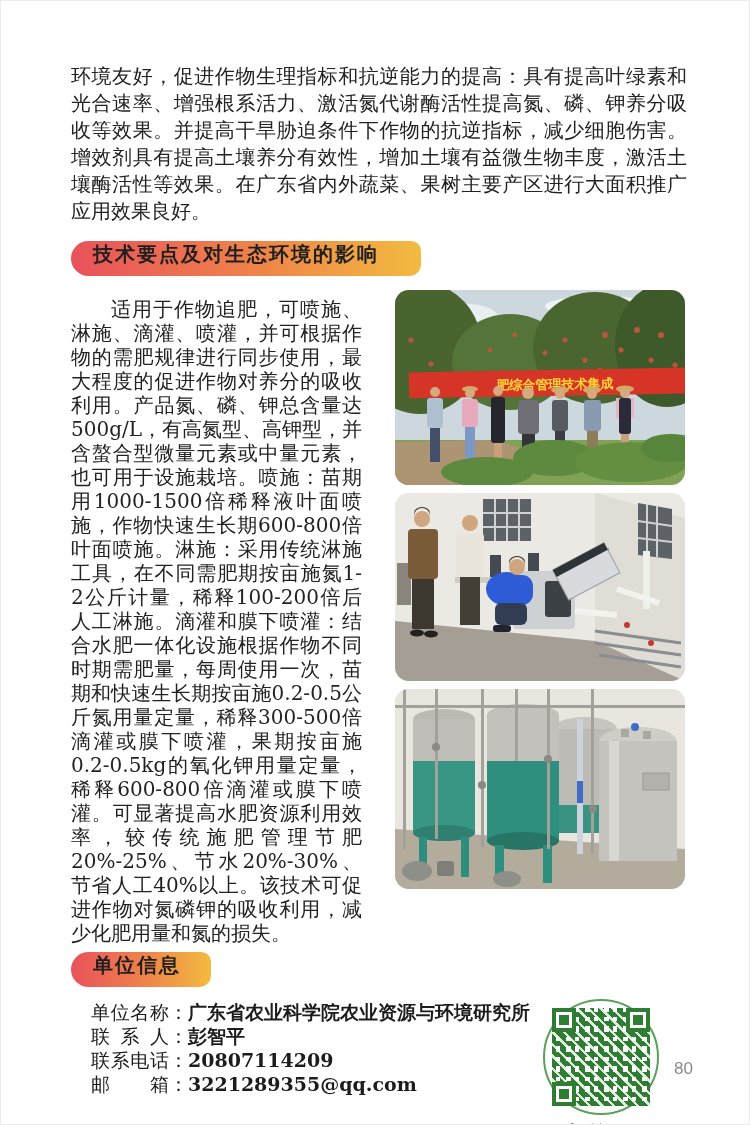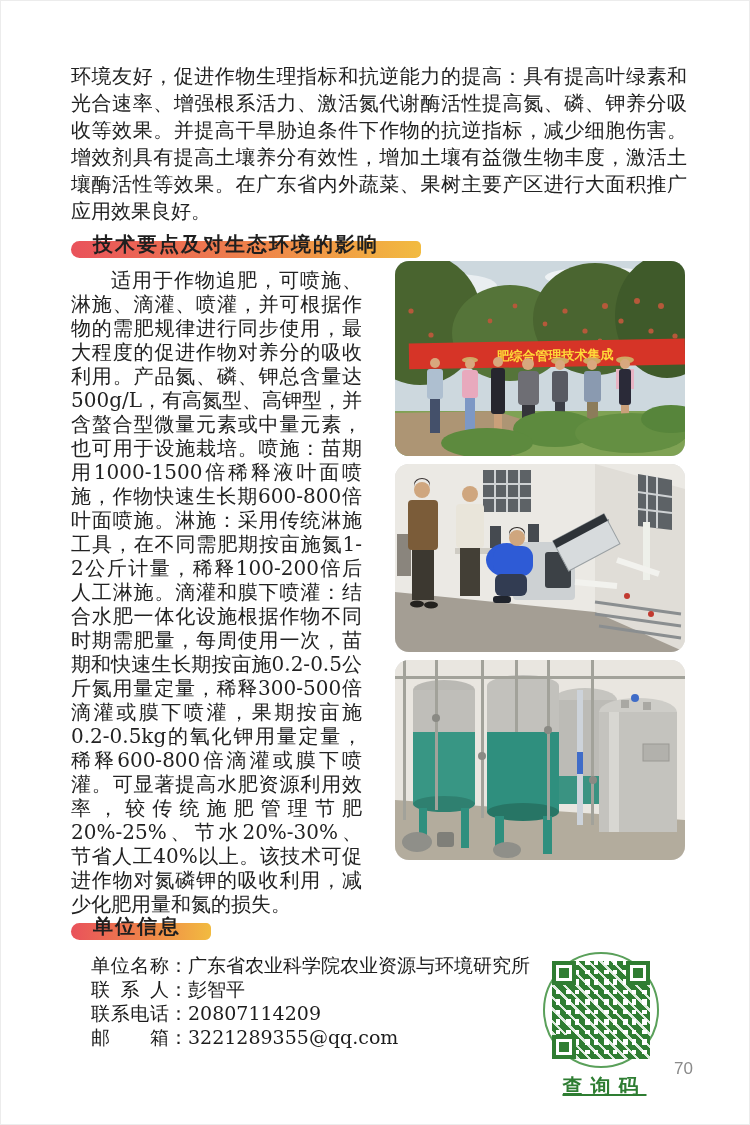--- a/index.html
+++ b/index.html
@@ -1,39 +1,39 @@
 <!DOCTYPE html>
 <html><head>
 <meta charset="utf-8">
 <style>
   html,body{margin:0;padding:0;background:#fff;}
   .page{position:relative;width:750px;height:1125px;background:#ffffff;
         border:1px solid #ececec;box-sizing:border-box;
         padding:62px 64px 0 70px;overflow:hidden;
         font-family:"DejaVu Serif",serif;color:#1c1c1c;}
   .intro{margin:0;width:616px;font-size:20px;line-height:27px;text-align:justify;color:#222;}
-  .section-header{margin-top:16px;height:17px;display:flex;align-items:flex-end;
+  .section-header{margin-top:16px;height:35px;display:flex;align-items:flex-start;
         border-radius:18px 10px 12px 18px;
         background:linear-gradient(90deg,#e9525b 0%,#ef8549 55%,#f2bb40 100%);
         font-family:"Liberation Sans",sans-serif;font-weight:bold;font-size:20px;
         color:#1f1f1f;letter-spacing:2px;padding-left:22px;box-sizing:border-box;}
   .sh-tech{width:350px;}
   .sh-unit{width:140px;margin-top:7px;}
-  .content-row{display:flex;margin-top:3px;gap:25px;}
+  .content-row{display:flex;margin-top:14px;gap:25px;}
   .text-col{width:322px;font-size:20px;line-height:24px;text-align:justify;
         text-indent:2em;color:#222;padding-top:7px;}
   .photo-col{width:290px;margin-left:8px;}
   .photo{width:290px;border-radius:14px;overflow:hidden;margin-bottom:8px;background:#ddd;}
   .photo svg{display:block;}
   .unit-row{display:flex;justify-content:space-between;margin-top:9px;}
   .contact{margin-left:20px;margin-top:4px;}
   .c-row{font-size:19px;line-height:24px;white-space:nowrap;color:#1c1c1c;}
   .c-label{display:inline-block;width:78px;text-align:justify;text-align-last:justify;}
   .c-colon{display:inline-block;}
-  .c-value{display:inline-block;}
+  .c-value{display:inline-block;font-weight:bold;}
   .qr-wrap{position:relative;width:150px;margin-right:14px;text-align:center;padding-top:12px;}
   .qr-circle{position:absolute;left:calc(50% - 58px);top:3px;width:116px;height:116px;
         border:2px solid #5aa05a;border-radius:50%;box-sizing:border-box;}
   .qr-box{position:relative;width:98px;height:98px;margin:0 auto;background-color:#fff;
         background-image:
           repeating-linear-gradient(45deg,rgba(255,255,255,.85) 0 3px,rgba(0,0,0,0) 3px 9px,rgba(255,255,255,.85) 9px 11px,rgba(0,0,0,0) 11px 17px),
           repeating-linear-gradient(0deg,#2f7d32 0 5px,rgba(0,0,0,0) 5px 9px,#2f7d32 9px 14px,rgba(0,0,0,0) 14px 20px),
           repeating-linear-gradient(90deg,#2f7d32 0 4px,#ffffff 4px 8px,#2f7d32 8px 14px,#ffffff 14px 19px);}
   .qr-f{position:absolute;width:24px;height:24px;background:#fff;border:4px solid #2f7d32;box-sizing:border-box;}
   .qr-f::after{content:"";position:absolute;inset:3px;background:#2f7d32;}
@@ -268,15 +268,15 @@
       <div class="qr-circle"></div>
       <div class="qr-box">
         <div class="qr-f f-tl"></div>
         <div class="qr-f f-tr"></div>
         <div class="qr-f f-bl"></div>
       </div>
       <div class="qr-label">查询码</div>
     </div>
   </div>
 
-  <div class="page-number">70</div>
+  <div class="page-number">80</div>
 
 </div>
 
 </body></html>

